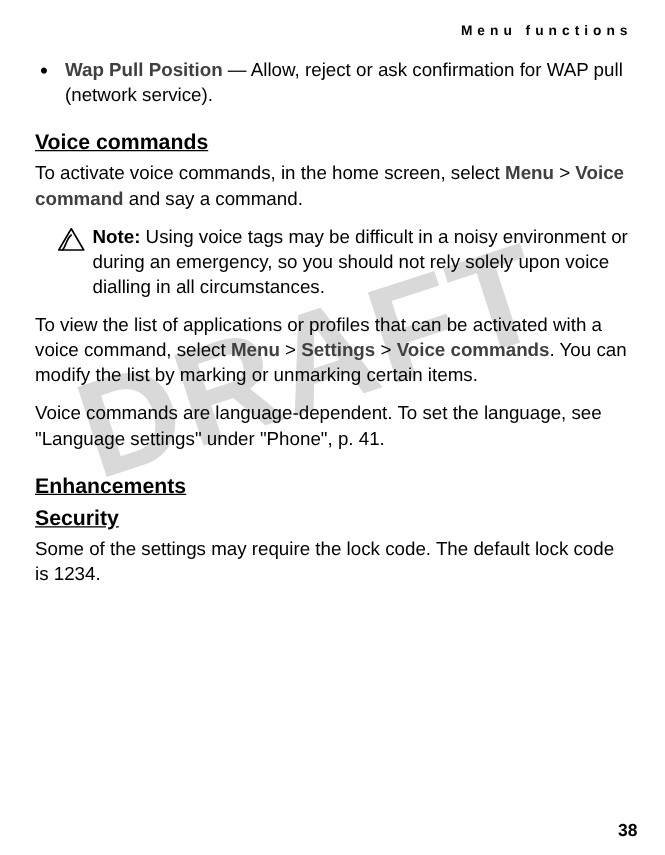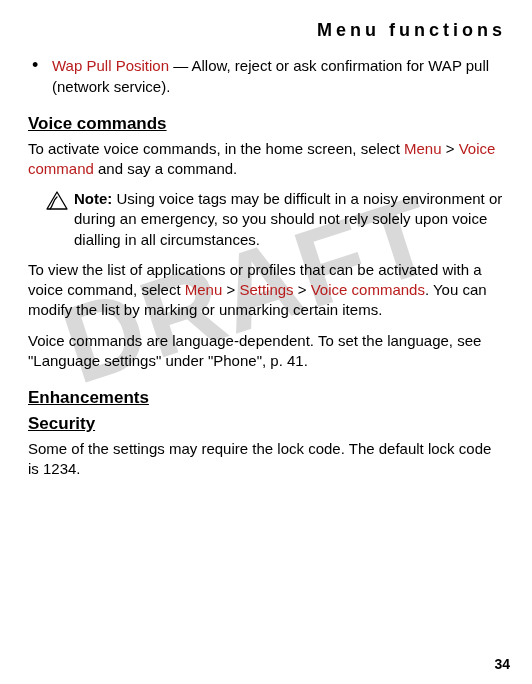--- a/index.html
+++ b/index.html
@@ -24,36 +24,36 @@
     color: #d9d9d9;
     letter-spacing: 2px;
     z-index: 0;
     pointer-events: none;
     user-select: none;
   }
   .content { position: relative; z-index: 1; }
   .header-title {
     text-align: right;
     letter-spacing: 4px;
-    font-size: 18px;
+    font-size: 11px;
     font-weight: 600;
     margin-bottom: 14px;
   }
   .bullet-row {
     display: flex;
     margin-bottom: 16px;
   }
   .bullet-dot {
     width: 24px;
     padding-left: 4px;
     font-size: 18px;
     line-height: 1.1;
   }
   .bullet-text { flex: 1; }
-  .grey { color: #b91c1c; font-weight: 400; }
+  .grey { color: #404040; font-weight: 700; }
   h2.section {
     font-size: 17px;
     font-weight: 700;
     text-decoration: underline;
     margin-bottom: 3px;
   }
   .para { margin-bottom: 10px; }
   .note-block {
     display: flex;
     margin: 10px 0 10px 18px;
@@ -112,13 +112,13 @@
 
   <div class="para gap">Voice commands are language-dependent. To set the language, see "Language settings" under "Phone", p. 41.</div>
 
   <h2 class="section">Enhancements</h2>
 
   <h2 class="section">Security</h2>
   <div class="para">Some of the settings may require the lock code. The default lock code is 1234.</div>
 
 </div>
 
-<div class="page-num">34</div>
+<div class="page-num">38</div>
 
 </body></html>

